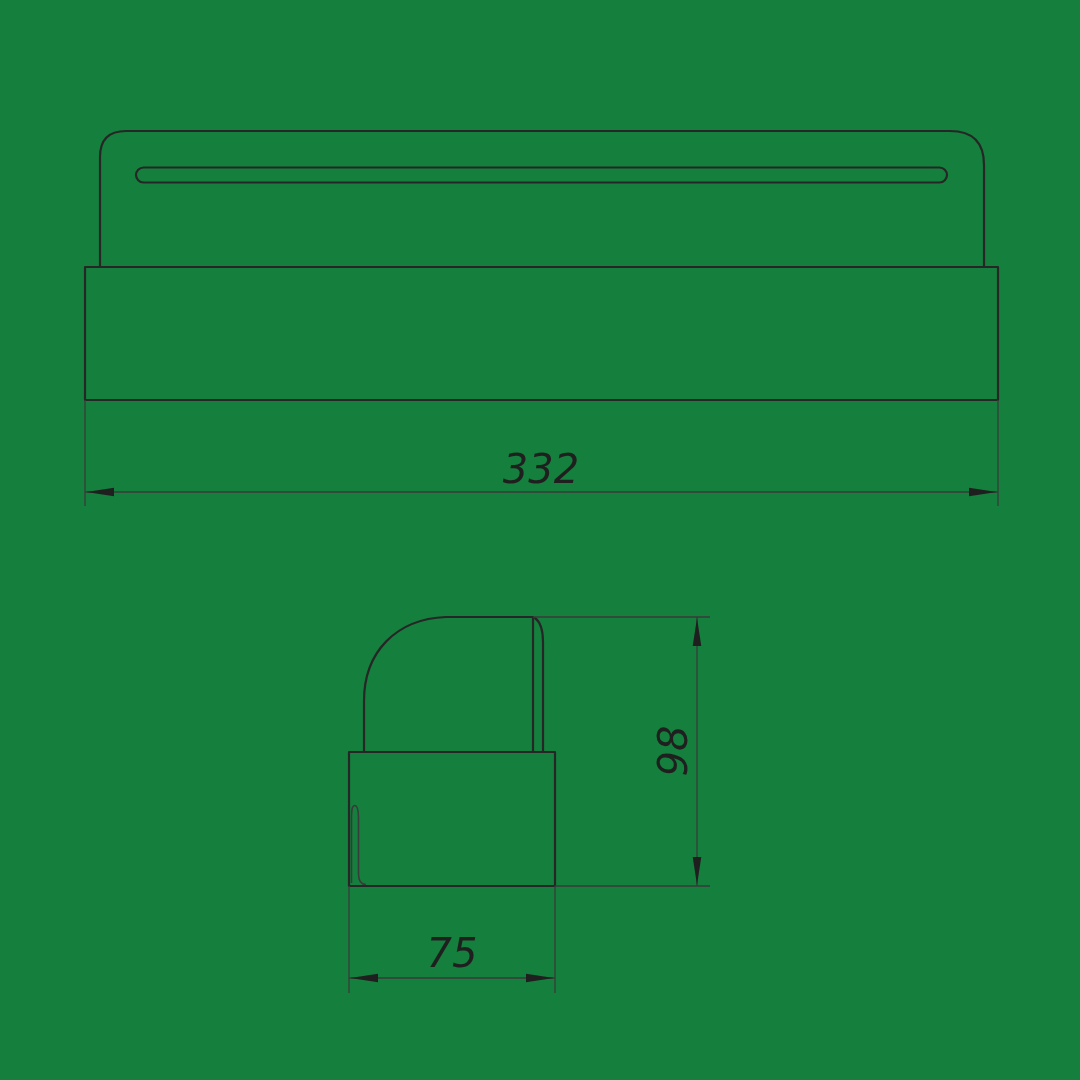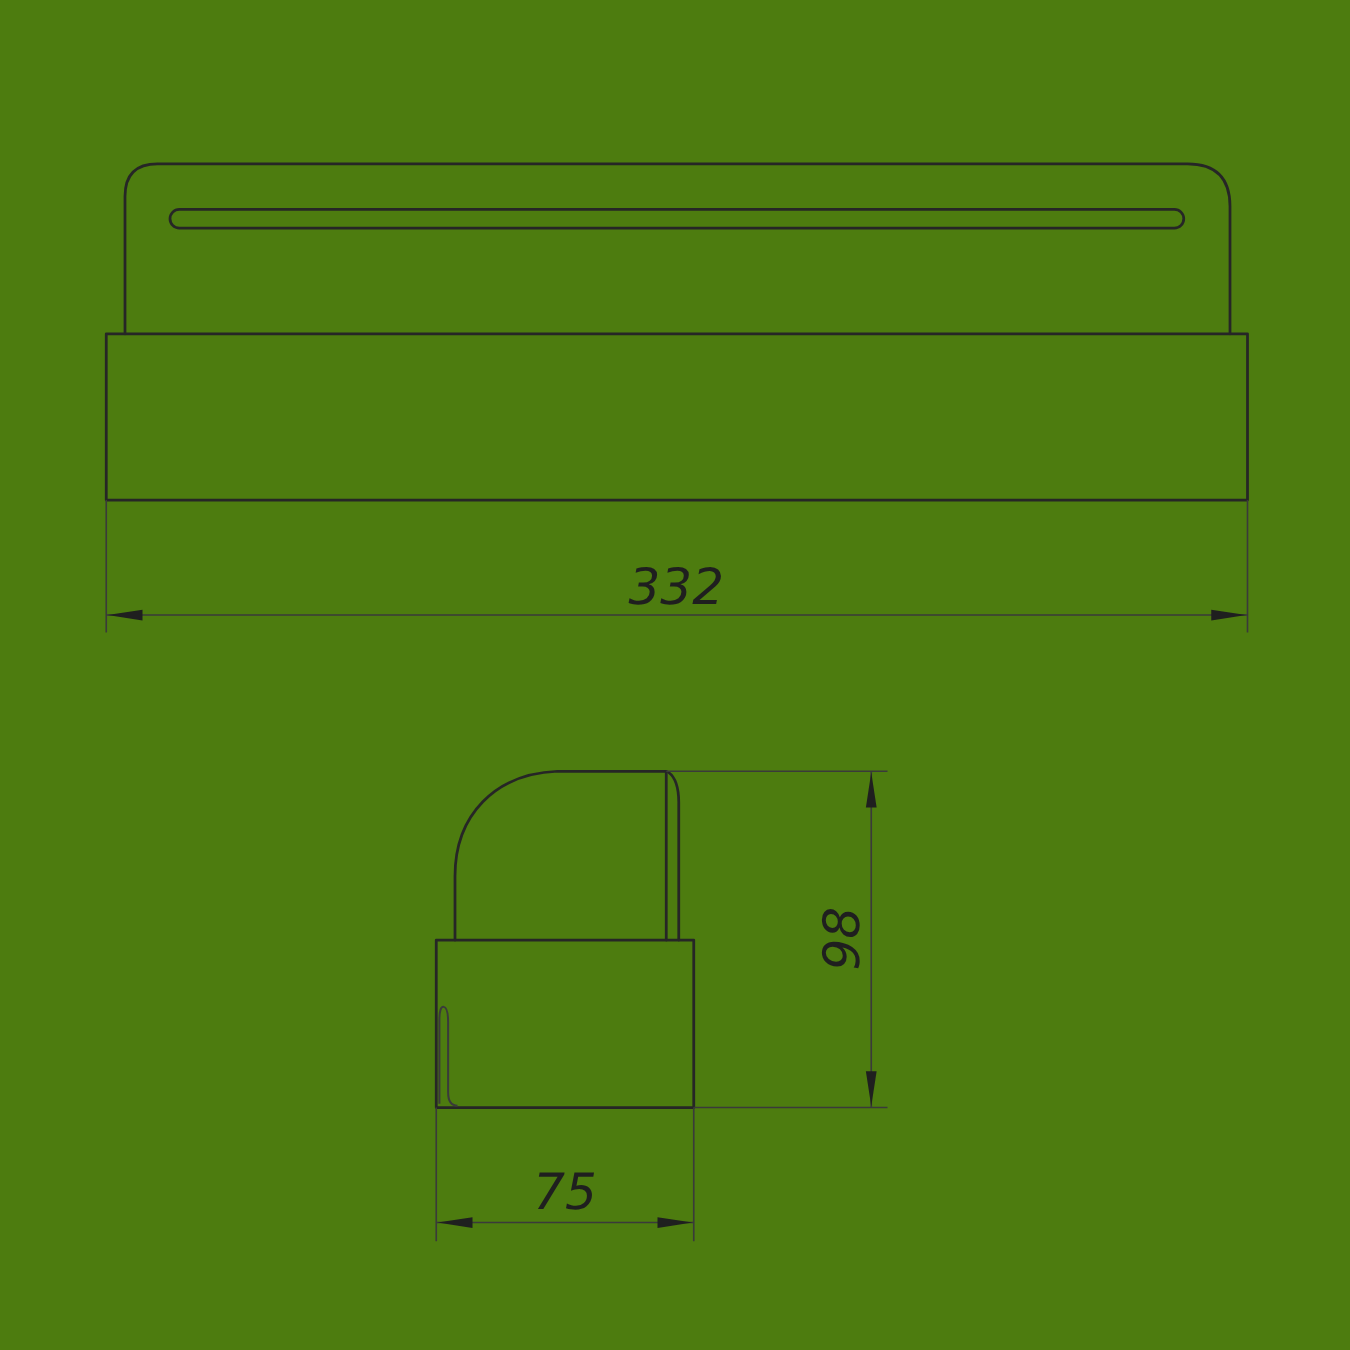--- a/index.html
+++ b/index.html
@@ -4,21 +4,21 @@
 <style>
   html, body {
     margin: 0;
     padding: 0;
     background: #ffffff;
   }
   .canvas {
     position: relative;
     width: 1080px;
     height: 1080px;
-    background: #4d7c0f;
+    background: #15803d;
     overflow: hidden;
     font-family: "DejaVu Sans", sans-serif;
   }
   svg.drawing {
     position: absolute;
     left: 0;
     top: 0;
     width: 1080px;
     height: 1080px;
     display: block;

